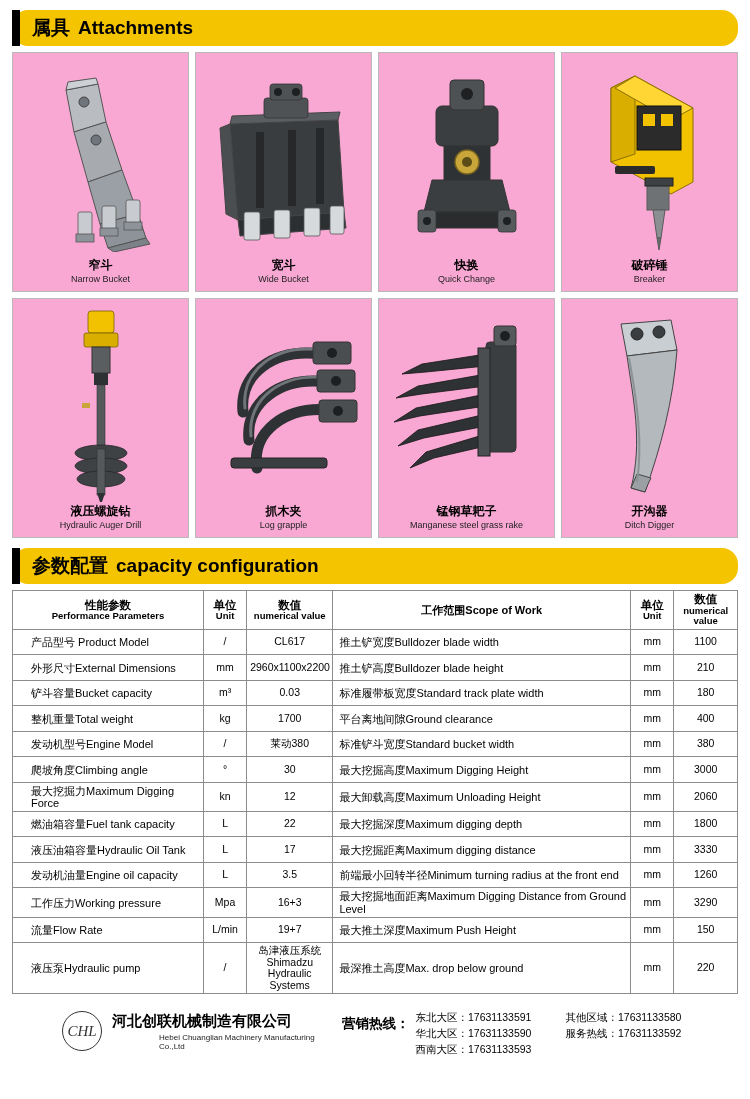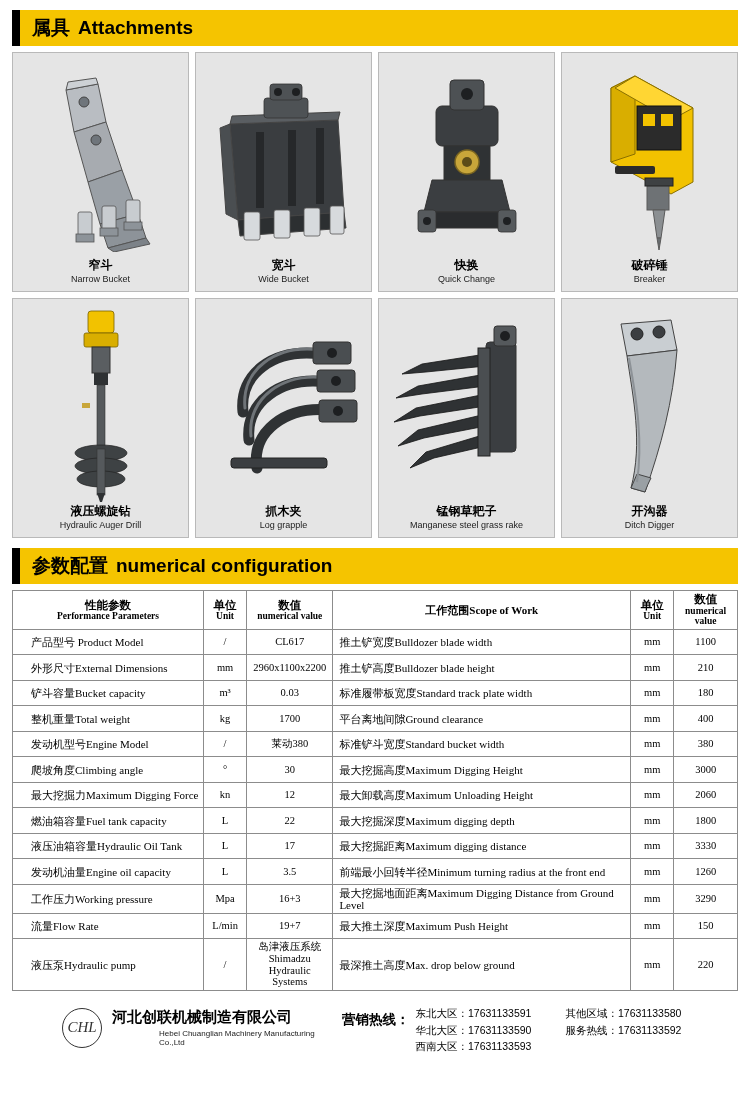--- a/index.html
+++ b/index.html
@@ -15,20 +15,21 @@
   .page { position: relative; width:750px; height:1099px; }
 
   
   .section-head {
     position: relative;
     height: 36px;
     margin: 10px 12px 6px 12px;
     background: #f5c400;
     display: flex;
     align-items: center;
+    border-radius: 16px;
   }
   .section-head .bar {
     width: 8px; height: 36px; background:#000; flex: 0 0 8px;
   }
   .section-head .titles {
     padding-left: 12px;
     font-weight: bold;
     font-size: 19px;
     letter-spacing: 0px;
     color: #000;
@@ -38,21 +39,21 @@
 
   
   .attach-grid {
     margin: 0 12px;
     display: grid;
     grid-template-columns: repeat(4, 1fr);
     gap: 6px;
   }
   .attach-cell {
     border: 1px solid #b9b9b9;
-    background: #e5e5e5;
+    background: #f9a8d4;
     padding: 4px 2px 2px 2px;
     display: flex;
     flex-direction: column;
     align-items: center;
   }
   .attach-art {
     width: 100%;
     height: 200px;
     display: flex;
     align-items: center;
@@ -61,21 +62,21 @@
   .attach-art svg { display:block; }
   .attach-cap {
     text-align: center;
     line-height: 1.15;
     padding: 2px 0 5px 0;
   }
   .attach-cap .zh { font-size: 12px; font-weight: bold; color:#000; display:block; }
   .attach-cap .en { font-size: 9px; color:#222; display:block; margin-top:1px;}
 
   
-  .param-wrap { margin: 0 12px; font-family: Liberation Serif, serif; }
+  .param-wrap { margin: 0 12px; }
   table.params {
     width: 100%;
     border-collapse: collapse;
     table-layout: fixed;
   }
   table.params th, table.params td {
     border: 1px solid #8c8c8c;
     font-size: 10.5px;
     padding: 2px 3px;
     text-align: center;
@@ -380,21 +381,21 @@
       <div class="attach-cap">
         <span class="zh">开沟器</span>
         <span class="en">Ditch Digger</span>
       </div>
     </div>
   </div>
 
   <div class="section-head">
     <div class="bar"></div>
     <div class="titles">
-      <span>参数配置</span><span class="en">numerical configuration</span>
+      <span>参数配置</span><span class="en">capacity configuration</span>
     </div>
   </div>
 
   <div class="param-wrap">
     <table class="params">
       <colgroup>
         <col class="c1">
           <col class="c2">
           <col class="c3">
           <col class="c4">

